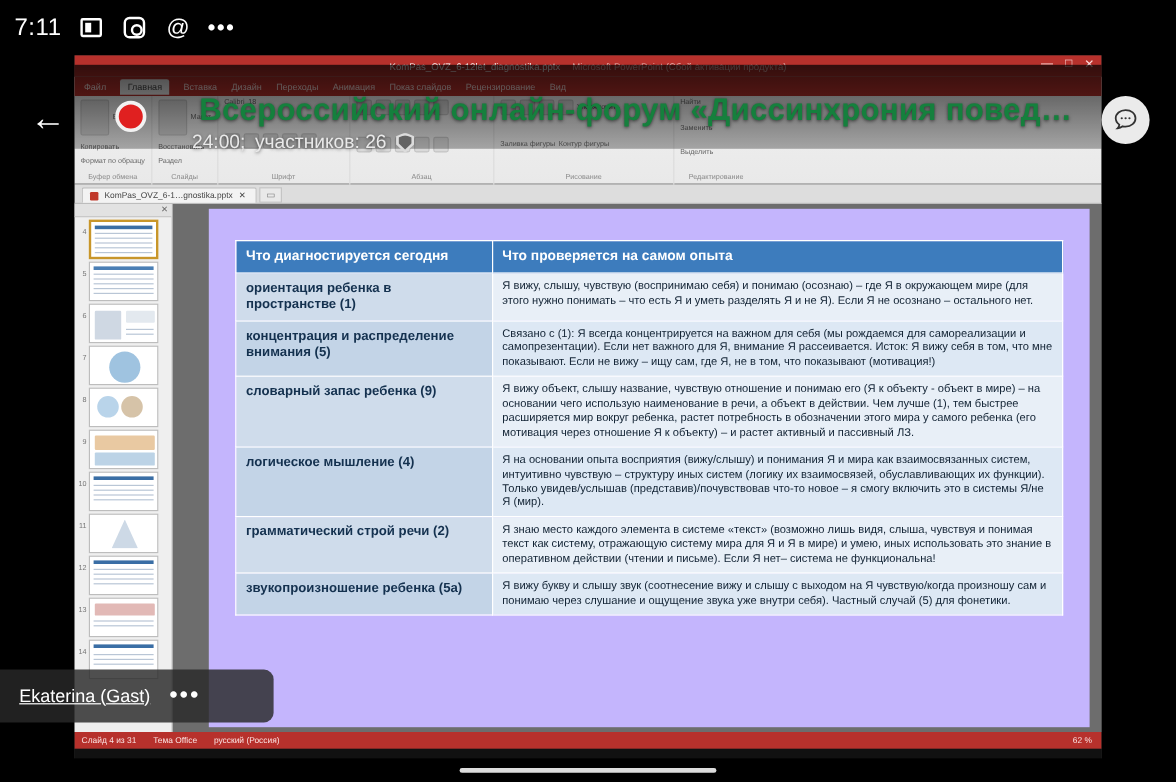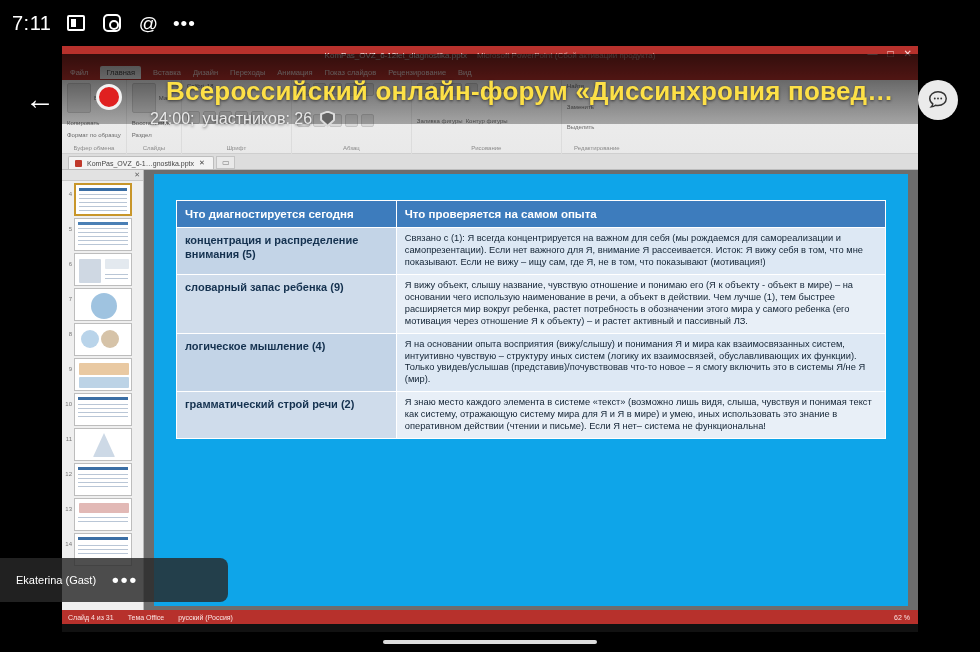--- a/index.html
+++ b/index.html
@@ -149,23 +149,24 @@
   .tb-l { position: absolute; left: 3px; right: 3px; height: 1.4px; background: #b9c6d6; }
   .tb-img { position: absolute; border-radius: 1px; }
 
   .slide-area {
     flex: 1; display: flex; align-items: center; justify-content: center;
     background: #6d6d6d; padding: 4px 10px;
     position: relative;
   }
   .slide {
     width: 100%; height: 100%;
-    background: #0ea5e9;
+    background: #c4b5fd;
     position: relative;
     padding: 26px 22px 10px 22px;
+    margin-left: 20px;
   }
 
   table.diag {
     width: 100%; border-collapse: collapse; table-layout: fixed;
   }
   table.diag th {
     background: #3d7cbd; color: #fff; font-size: 11.5px; font-weight: bold;
     text-align: left; vertical-align: top;
     padding: 6px 8px; border: 1px solid #fff;
     line-height: 1.25;
@@ -201,27 +202,27 @@
     background: linear-gradient(rgba(0,0,0,0.72), rgba(0,0,0,0.30));
     pointer-events: none;
   }
   .rec-dot {
     position: absolute; left: 96px; top: 84px;
     width: 26px; height: 26px; border-radius: 50%;
     background: #e02020; border: 3px solid #f2f2f2;
   }
   .meeting-title {
     position: absolute; left: 166px; top: 76px;
-    color: #fde047; font-size: 26px; font-weight: bold;
+    color: #15803d; font-size: 26px; font-weight: bold;
     letter-spacing: .2px;
     white-space: nowrap;
     text-shadow: 0 1px 3px rgba(0,0,0,.6);
   }
   .meeting-sub {
-    position: absolute; left: 150px; top: 110px;
+    position: absolute; left: 160px; top: 110px;
     color: #e9e9e9; font-size: 16px;
     display: flex; align-items: center; gap: 8px;
     text-shadow: 0 1px 3px rgba(0,0,0,.6);
   }
   .shield {
     display: inline-block; width: 15px; height: 17px;
     background: #dcdcdc;
     clip-path: polygon(50% 0%, 100% 18%, 100% 58%, 50% 100%, 0% 58%, 0% 18%);
     position: relative;
   }
@@ -247,21 +248,21 @@
 
   .participant-chip {
     position: absolute; left: 0; top: 558px;
     min-width: 228px; height: 44px;
     background: rgba(40,40,40,0.82);
     border-radius: 0 8px 8px 0;
     display: flex; align-items: center; gap: 16px;
     padding: 0 18px 0 16px;
     color: #fff;
   }
-  .participant-chip .pname { font-size: 11px; }
+  .participant-chip .pname { font-size: 15px; text-decoration: underline; }
   .participant-chip .pdots { font-size: 19px; letter-spacing: 2px; font-weight: bold; }
 
   
   .navbar {
     position: absolute; left: 0; bottom: 0; width: 980px; height: 20px;
     background: #000;
     display: flex; align-items: center; justify-content: center;
   }
   .nav-pill {
     width: 214px; height: 4px; border-radius: 3px; background: #dcdcdc;
@@ -515,36 +516,44 @@
       <div class="slide-area">
         <div class="slide">
           <table class="diag">
             <thead>
               <tr>
                 <th style="width:31%">Что диагностируется сегодня</th>
                 <th>Что проверяется на самом опыта</th>
               </tr>
             </thead>
             <tbody>
+              <tr>
+                <td class="c1">ориентация ребенка в пространстве (1)</td>
+                <td class="c2">Я вижу, слышу, чувствую (воспринимаю себя) и понимаю (осознаю) – где Я в окружающем мире (для этого нужно понимать – что есть Я и уметь разделять Я и не Я). Если Я не осознано – остального нет.</td>
+              </tr>
               <tr class="alt">
                 <td class="c1">концентрация и распределение внимания (5)</td>
                 <td class="c2">Связано с (1): Я всегда концентрируется на важном для себя (мы рождаемся для самореализации и самопрезентации). Если нет важного для Я, внимание Я рассеивается. Исток: Я вижу себя в том, что мне показывают. Если не вижу – ищу сам, где Я, не в том, что показывают (мотивация!)</td>
               </tr>
               <tr>
                 <td class="c1">словарный запас ребенка (9)</td>
                 <td class="c2">Я вижу объект, слышу название, чувствую отношение и понимаю его (Я к объекту - объект в мире) – на основании чего использую наименование в речи, а объект в действии. Чем лучше (1), тем быстрее расширяется мир вокруг ребенка, растет потребность в обозначении этого мира у самого ребенка (его мотивация через отношение Я к объекту) – и растет активный и пассивный ЛЗ.</td>
               </tr>
               <tr class="alt">
                 <td class="c1">логическое мышление (4)</td>
                 <td class="c2">Я на основании опыта восприятия (вижу/слышу) и понимания Я и мира как взаимосвязанных систем, интуитивно чувствую – структуру иных систем (логику их взаимосвязей, обуславливающих их функции). Только увидев/услышав (представив)/почувствовав что-то новое – я смогу включить это в системы Я/не Я (мир).</td>
               </tr>
               <tr>
                 <td class="c1">грамматический строй речи (2)</td>
                 <td class="c2">Я знаю место каждого элемента в системе «текст» (возможно лишь видя, слыша, чувствуя и понимая текст как систему, отражающую систему мира для Я и Я в мире) и умею, иных использовать это знание в оперативном действии (чтении и письме). Если Я нет– система не функциональна!</td>
               </tr>
+              <tr class="alt">
+                <td class="c1">звукопроизношение ребенка (5а)</td>
+                <td class="c2">Я вижу букву и слышу звук (соотнесение вижу и слышу с выходом на Я чувствую/когда произношу сам и понимаю через слушание и ощущение звука уже внутри себя). Частный случай (5) для фонетики.</td>
+              </tr>
             </tbody>
           </table>
         </div>
       </div>
     </div>
 
     <div class="ppt-statusbar">
       <span>Слайд 4 из 31</span>
       <span>Тема Office</span>
       <span>русский (Россия)</span>

